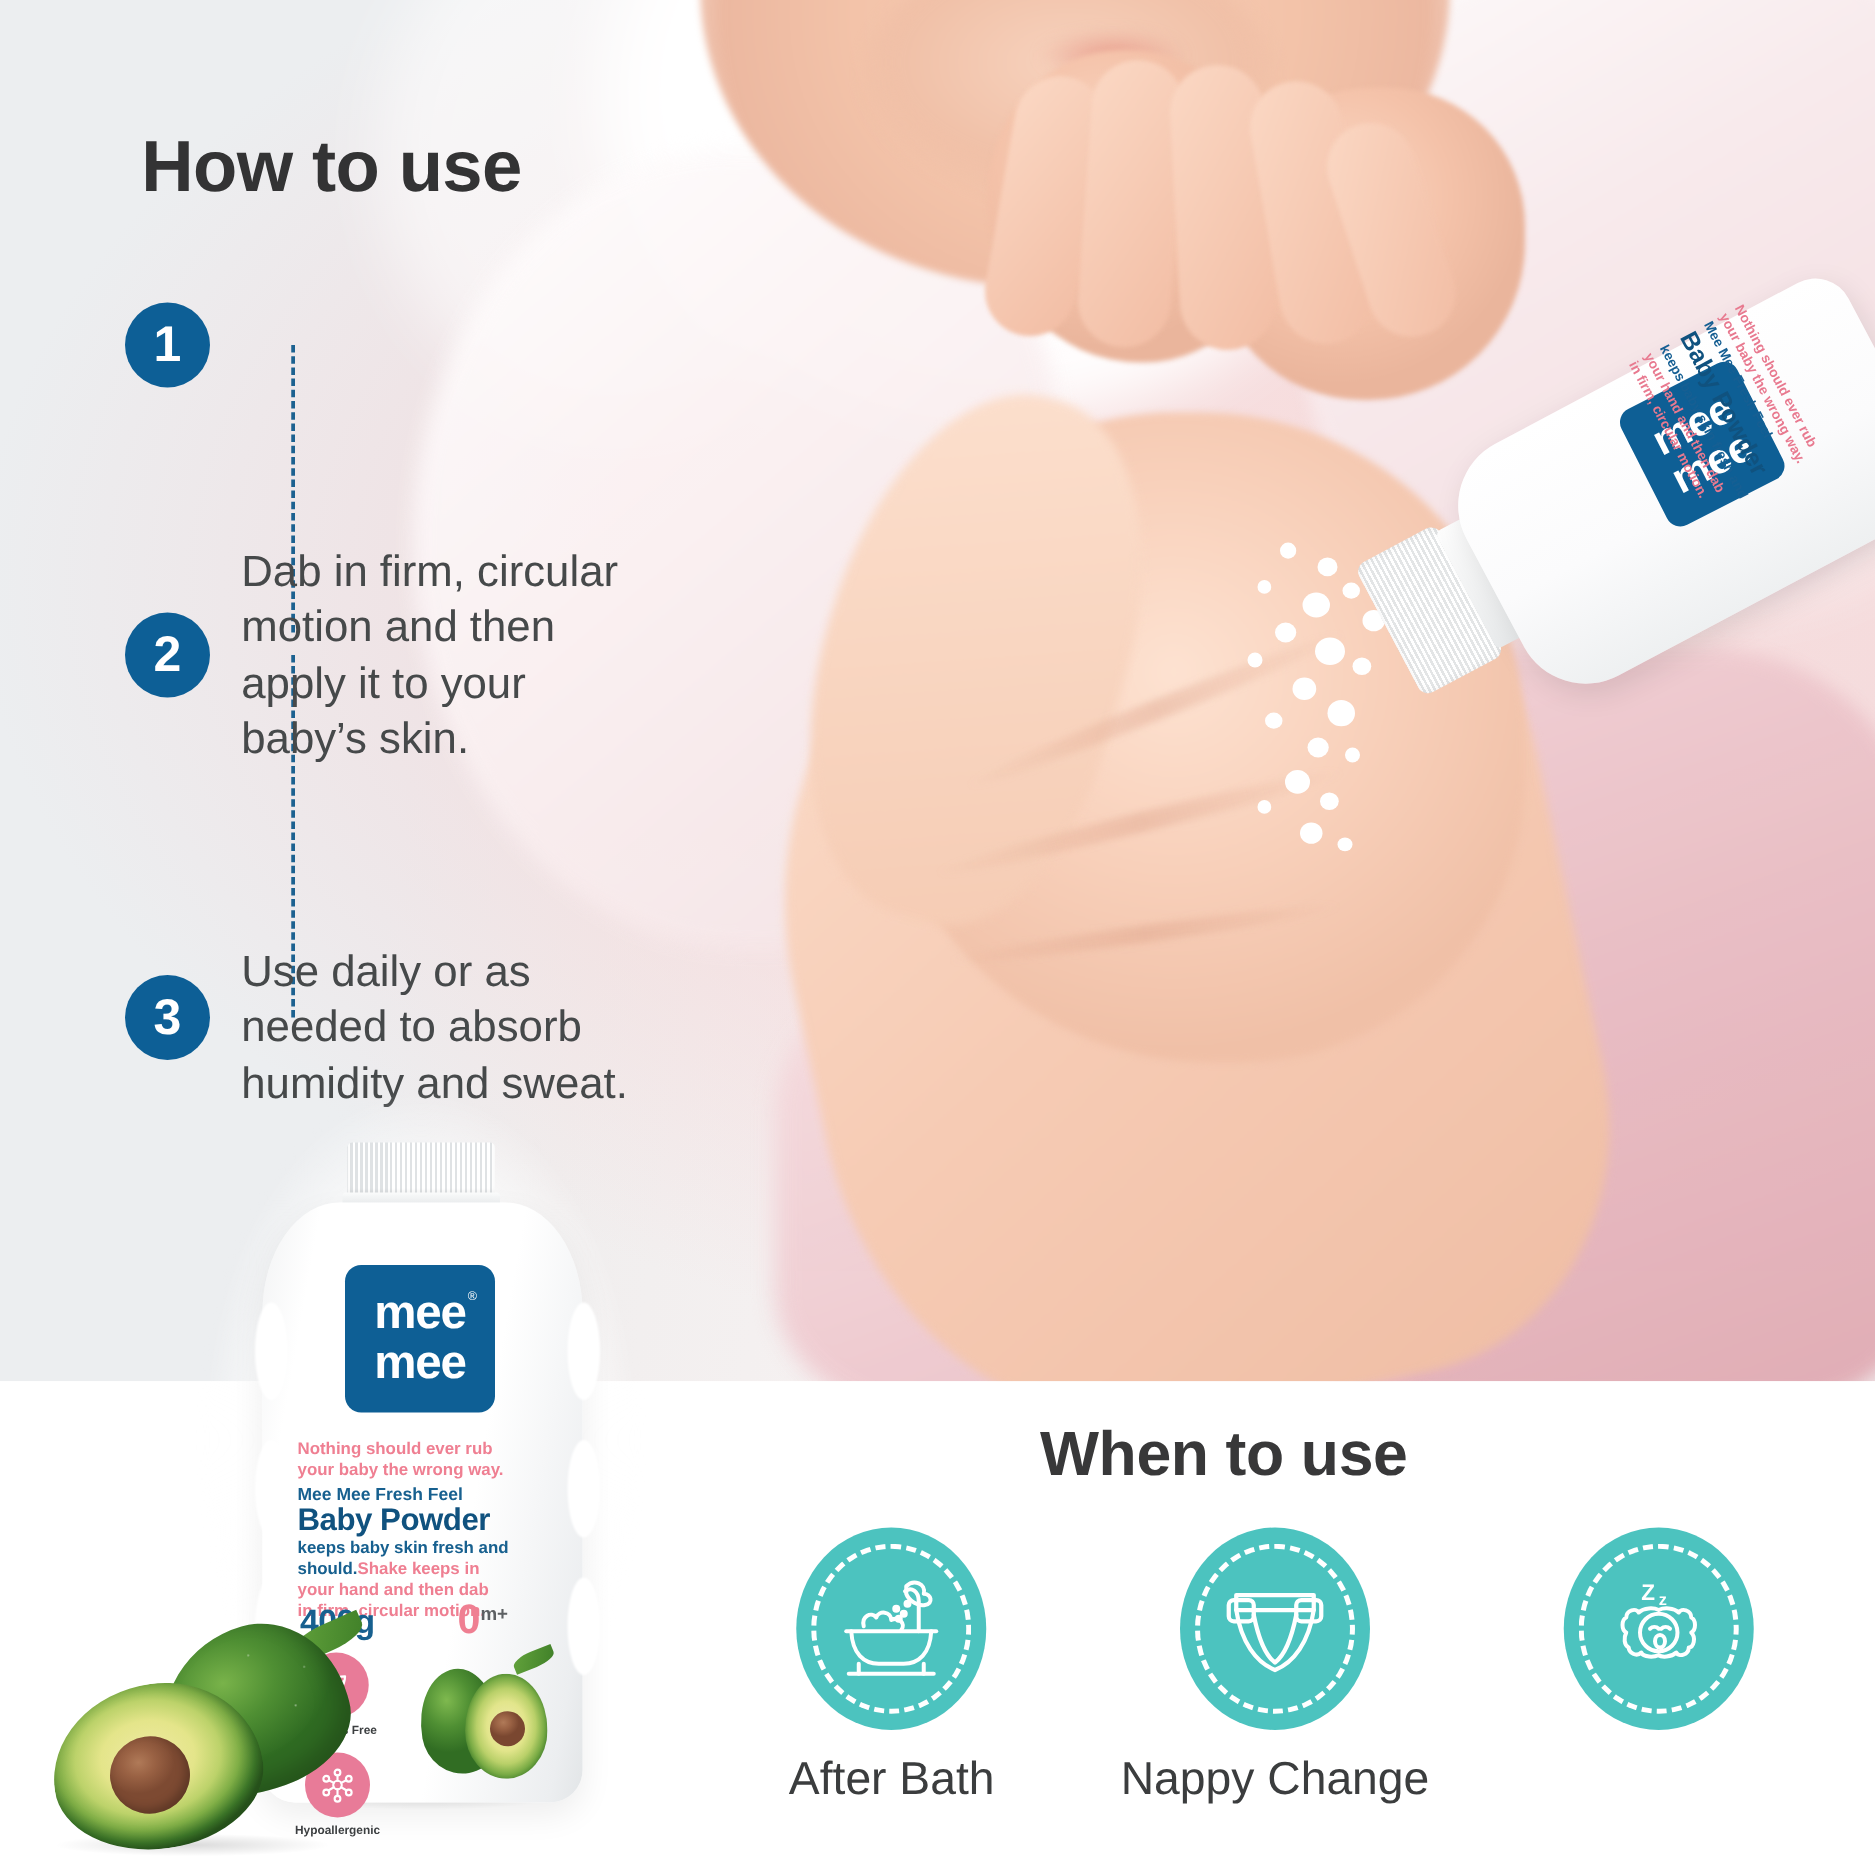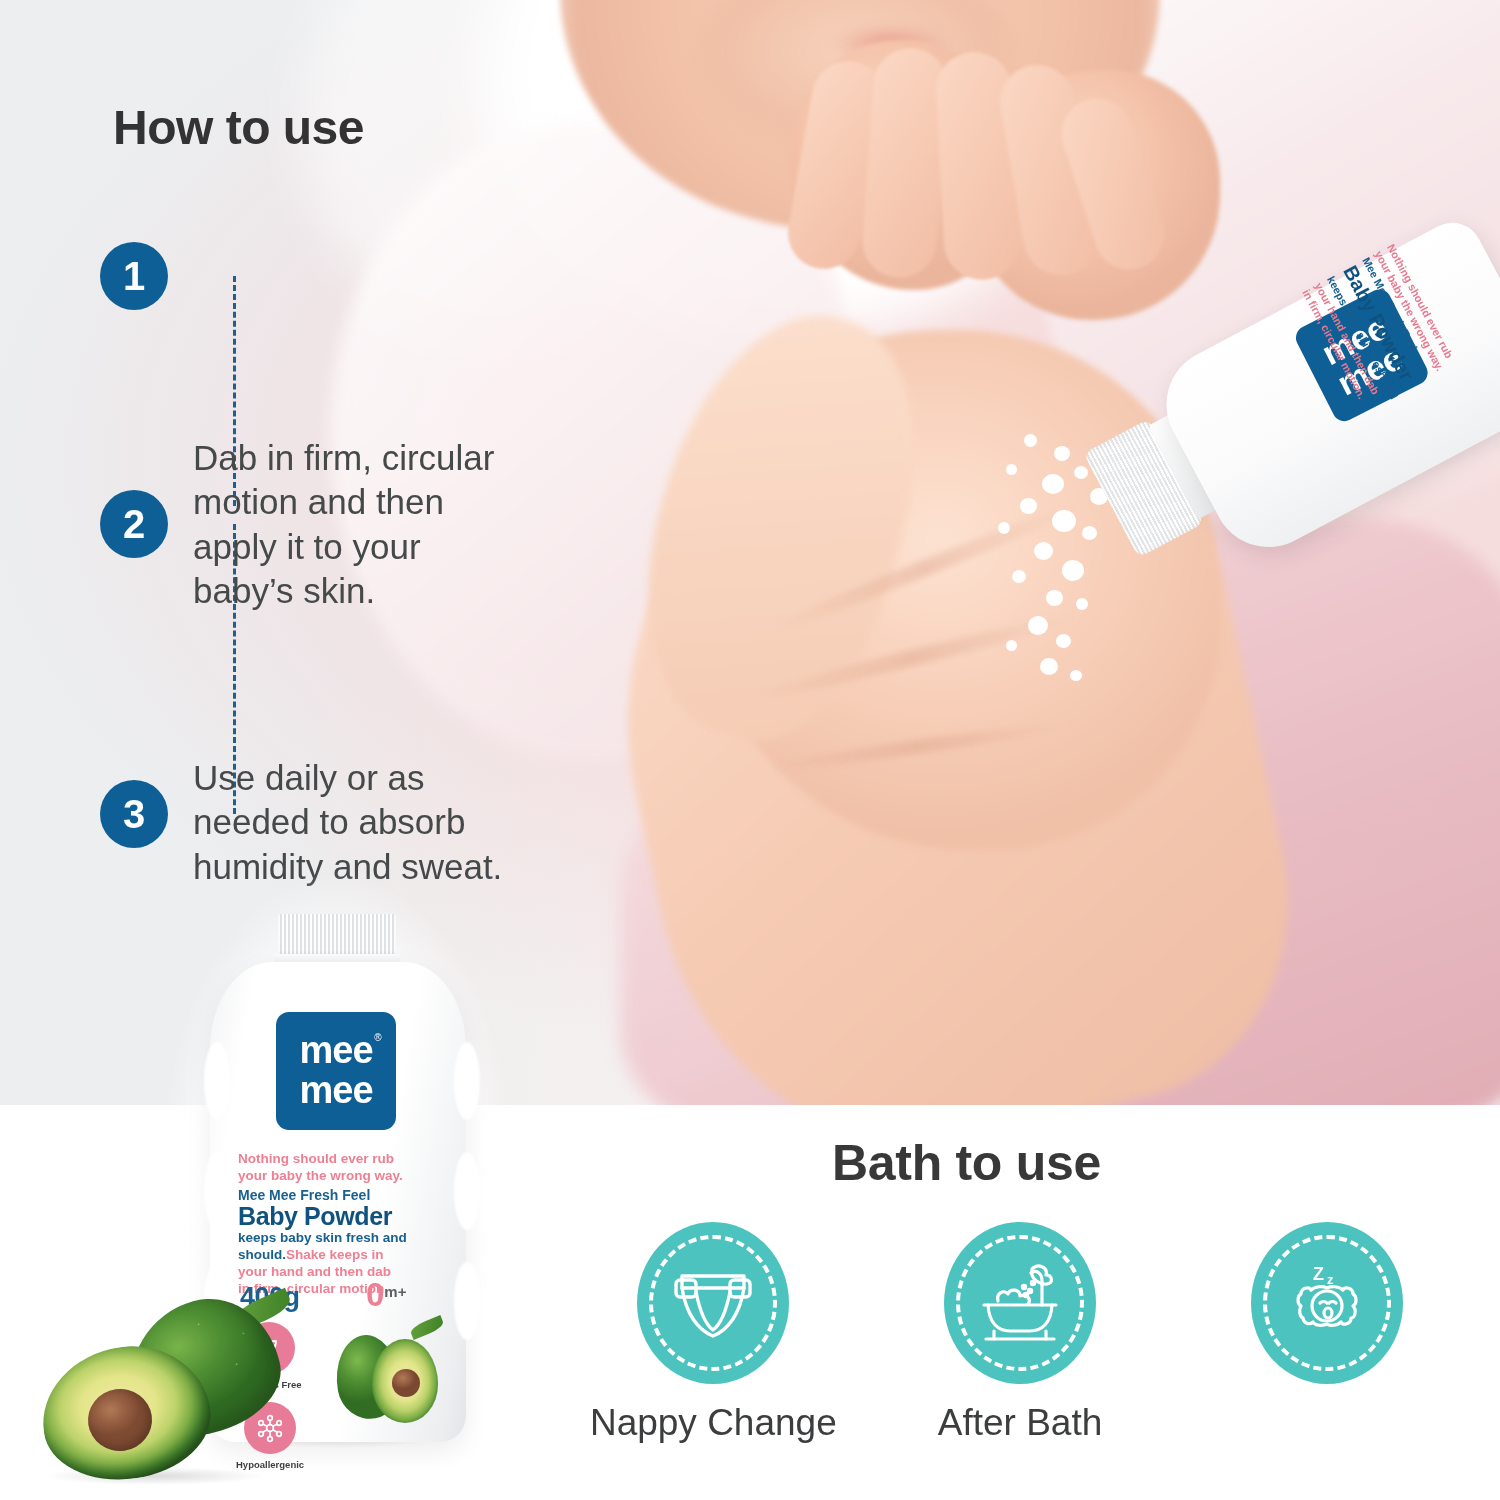--- a/index.html
+++ b/index.html
@@ -142,21 +142,21 @@
     font-size:11px;line-height:1.28;font-weight:700;white-space:nowrap;
   }
   .pb-text .pink{color:#e8798f;}
   .pb-text .blue{color:#165f93;}
   .pb-text .big{font-size:20px;color:#10527f;font-weight:700;}
 
   
   .howto{position:absolute;left:0;top:0;width:700px;height:1105px;}
   .howto-title{
     position:absolute;left:113px;top:100px;
-    font-size:48px;font-weight:700;color:#333334;letter-spacing:-.5px;
+    font-size:58px;font-weight:700;color:#333334;letter-spacing:-.5px;
   }
   .steps{position:absolute;left:100px;top:212px;width:600px;}
   .step{position:absolute;display:flex;align-items:flex-start;}
   .bullet{
     width:68px;height:68px;border-radius:50%;
     background:#0d5f96;color:#fff;flex:0 0 68px;
     display:flex;align-items:center;justify-content:center;
     font-size:40px;font-weight:700;line-height:1;
   }
   .step-text{
@@ -399,37 +399,23 @@
           <div class="step-text" style="margin-top:-26px;">Use daily or as
 needed to absorb
 humidity and sweat.</div>
         </div>
       </div>
     </div>
   </div>
 
   <div class="bottom"></div>
 
-  <div class="when-title">Bath to use</div>
+  <div class="when-title">When to use</div>
 
   <div class="when-grid">
-
-    <div class="when-item">
-      <div class="when-circle">
-        <div class="dashring"></div>
-        <svg width="86" height="82" viewBox="0 0 86 82" fill="none" stroke="#ffffff" stroke-width="3.4" stroke-linecap="round" stroke-linejoin="round">
-          <path d="M12 14 H74 V26 H12 Z"></path>
-          <rect x="6" y="18" width="20" height="17" rx="4"></rect>
-          <rect x="60" y="18" width="20" height="17" rx="4"></rect>
-          <path d="M12 26 C16 52 28 68 43 74 C58 68 70 52 74 26"></path>
-          <path d="M26 30 C30 50 35 62 43 68 C51 62 56 50 60 30"></path>
-        </svg>
-      </div>
-      <div class="when-label">Nappy Change</div>
-    </div>
 
     <div class="when-item">
       <div class="when-circle">
         <div class="dashring"></div>
         <svg width="88" height="84" viewBox="0 0 88 84" fill="none" stroke="#ffffff" stroke-width="3.2" stroke-linecap="round" stroke-linejoin="round">
           <path d="M8 44 H80"></path>
           <path d="M12 44 C13 62 22 70 34 70 H54 C66 70 75 62 76 44"></path>
           <path d="M18 70 V78 M70 70 V78"></path>
           <path d="M10 78 H78"></path>
           <path d="M66 44 V20 C66 12 60 8 55 12"></path>
@@ -440,20 +426,34 @@
           <circle cx="50" cy="34" r="1.6"></circle>
             <circle cx="57" cy="22" r="1.6"></circle>
         </svg>
       </div>
       <div class="when-label">After Bath</div>
     </div>
 
     <div class="when-item">
       <div class="when-circle">
         <div class="dashring"></div>
+        <svg width="86" height="82" viewBox="0 0 86 82" fill="none" stroke="#ffffff" stroke-width="3.4" stroke-linecap="round" stroke-linejoin="round">
+          <path d="M12 14 H74 V26 H12 Z"></path>
+          <rect x="6" y="18" width="20" height="17" rx="4"></rect>
+          <rect x="60" y="18" width="20" height="17" rx="4"></rect>
+          <path d="M12 26 C16 52 28 68 43 74 C58 68 70 52 74 26"></path>
+          <path d="M26 30 C30 50 35 62 43 68 C51 62 56 50 60 30"></path>
+        </svg>
+      </div>
+      <div class="when-label">Nappy Change</div>
+    </div>
+
+    <div class="when-item">
+      <div class="when-circle">
+        <div class="dashring"></div>
         <svg width="88" height="86" viewBox="0 0 88 86" fill="none" stroke="#ffffff" stroke-width="3.2" stroke-linecap="round" stroke-linejoin="round">
           <text x="30" y="20" fill="#ffffff" stroke="none" font-size="18" font-weight="700" font-family="Liberation Sans, sans-serif">Z</text>
           <text x="44" y="24" fill="#ffffff" stroke="none" font-size="13" font-weight="700" font-family="Liberation Sans, sans-serif">z</text>
           <path d="M18 34 C18 28 26 26 28 30 C32 26 40 26 44 28 C48 26 56 26 60 30
                    C62 26 70 28 70 34 C74 36 74 44 70 46 C74 50 72 58 68 58
                    C68 64 60 66 58 62 C54 66 46 66 44 64 C40 66 32 66 30 62
                    C26 66 20 62 20 58 C16 56 16 50 18 46 C14 44 14 36 18 34 Z"></path>
           <circle cx="44" cy="46" r="15"></circle>
           <path d="M37 43 C39 41 42 41 44 43"></path>
           <path d="M46 43 C48 41 51 41 53 43"></path>

